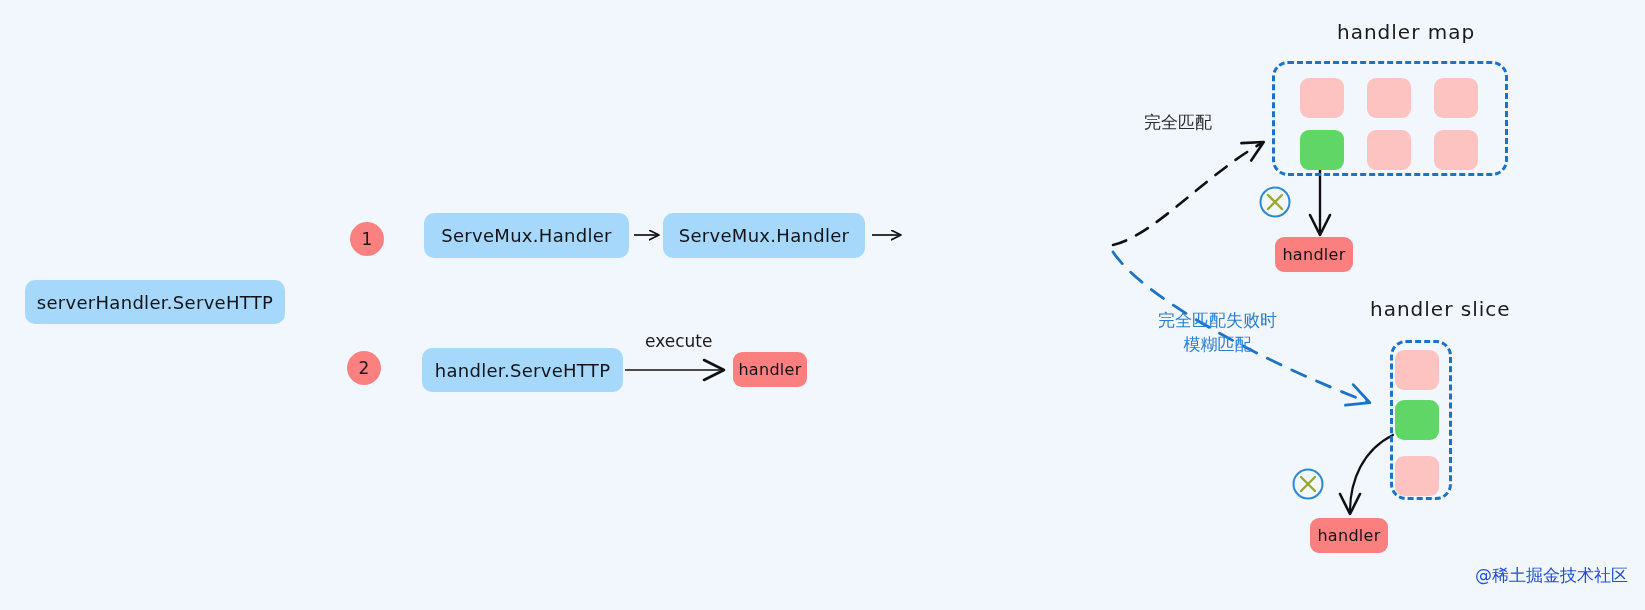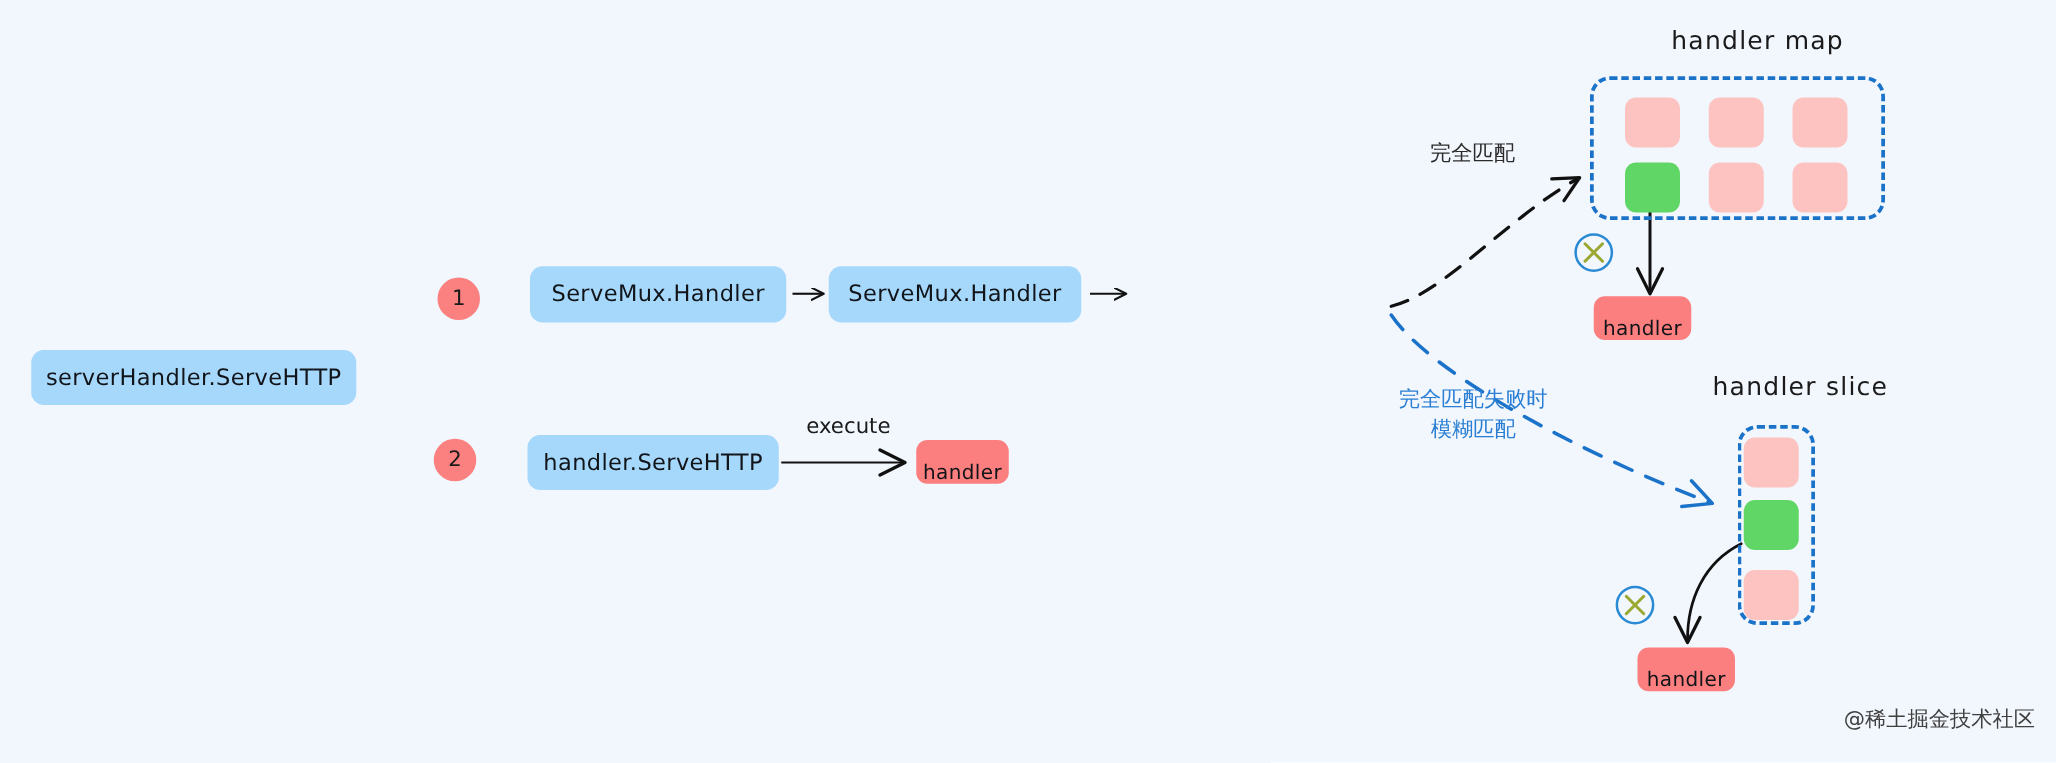--- a/index.html
+++ b/index.html
@@ -38,21 +38,20 @@
     white-space: nowrap;
   }
   .node-blue {
     background: #a6d8fb;
     font-size: 18px;
   }
   .node-red {
     background: #fb7f7f;
     border-radius: 9px;
     font-size: 16px;
-    align-items: flex-end;
   }
 
   
   .badge {
     position: absolute;
     width: 34px;
     height: 34px;
     border-radius: 50%;
     background: #fb8080;
     color: #1a1a1a;
@@ -110,21 +109,21 @@
   .x-icon {
     position: absolute;
     width: 34px;
     height: 34px;
   }
 
   
   .watermark {
     position: absolute;
     font-size: 17px;
-    color: #404040;
+    color: #1d4ed8;
     font-family: "DejaVu Sans", sans-serif;
     white-space: nowrap;
   }
 </style>
 </head>
 <body>
 
 <div id="canvas">
 
   <svg id="svg-layer" viewBox="0 0 1645 610" xmlns="http://www.w3.org/2000/svg">
@@ -198,21 +197,21 @@
   </div>
 
   <div class="node node-red" style="left:733px; top:352px; width:74px; height:35px;">
     <span>handler</span>
   </div>
 
   <div class="label label-cn-dark" style="left:1144px; top:111px;">
     <span>完全匹配</span>
   </div>
 
-  <div class="label label-cn-blue" style="left:1111px; top:308px; width:135px;">
+  <div class="label label-cn-blue" style="left:1150px; top:308px; width:135px;">
     <span>完全匹配失败时</span><br>
     <span>模糊匹配</span>
   </div>
 
   <div class="label label-title" style="left:1337px; top:20px;">
     <span>handler map</span>
   </div>
 
   <div class="dash-box" style="left:1272px; top:61px; width:236px; height:115px;"></div>
 

